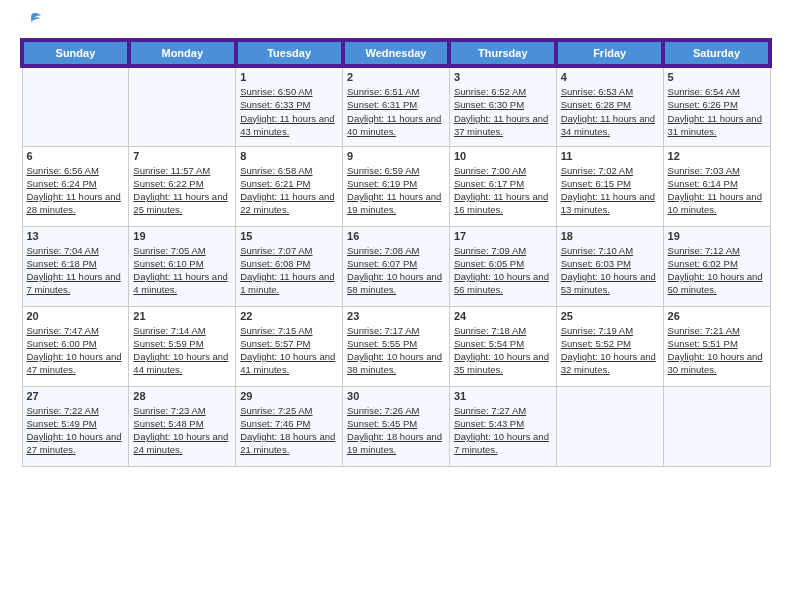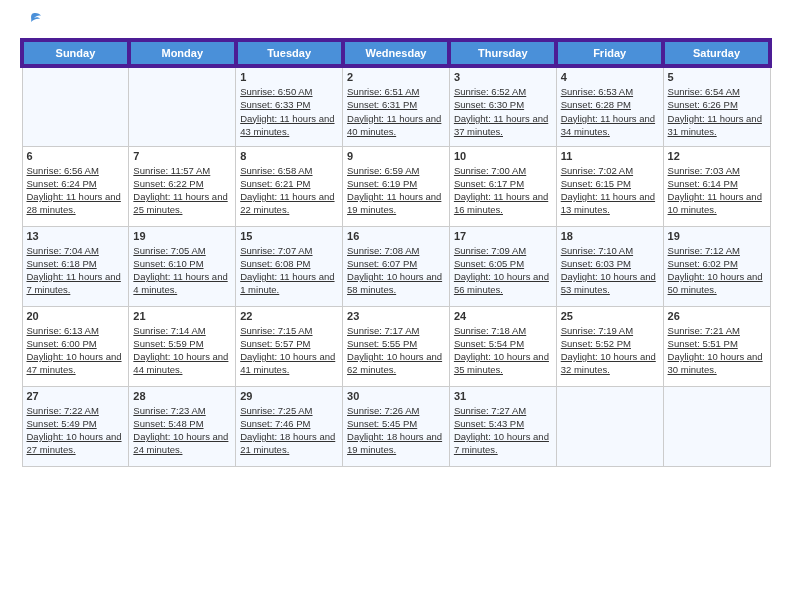--- a/index.html
+++ b/index.html
@@ -276,21 +276,21 @@
             <span>Sunrise: 7:12 AM</span><br>
             <span>Sunset: 6:02 PM</span><br>
             <span>Daylight: 10 hours and 50 minutes.</span>
           </div>
         </td>
       </tr>
       <tr>
         <td>
           <span class="day-number">20</span>
           <div class="day-info">
-            <span>Sunrise: 6:13 AM</span><br>
+            <span>Sunrise: 7:47 AM</span><br>
             <span>Sunset: 6:00 PM</span><br>
             <span>Daylight: 10 hours and 47 minutes.</span>
           </div>
         </td>
         <td>
           <span class="day-number">21</span>
           <div class="day-info">
             <span>Sunrise: 7:14 AM</span><br>
             <span>Sunset: 5:59 PM</span><br>
             <span>Daylight: 10 hours and 44 minutes.</span>
@@ -302,21 +302,21 @@
             <span>Sunrise: 7:15 AM</span><br>
             <span>Sunset: 5:57 PM</span><br>
             <span>Daylight: 10 hours and 41 minutes.</span>
           </div>
         </td>
         <td>
           <span class="day-number">23</span>
           <div class="day-info">
             <span>Sunrise: 7:17 AM</span><br>
             <span>Sunset: 5:55 PM</span><br>
-            <span>Daylight: 10 hours and 62 minutes.</span>
+            <span>Daylight: 10 hours and 38 minutes.</span>
           </div>
         </td>
         <td>
           <span class="day-number">24</span>
           <div class="day-info">
             <span>Sunrise: 7:18 AM</span><br>
             <span>Sunset: 5:54 PM</span><br>
             <span>Daylight: 10 hours and 35 minutes.</span>
           </div>
         </td>

